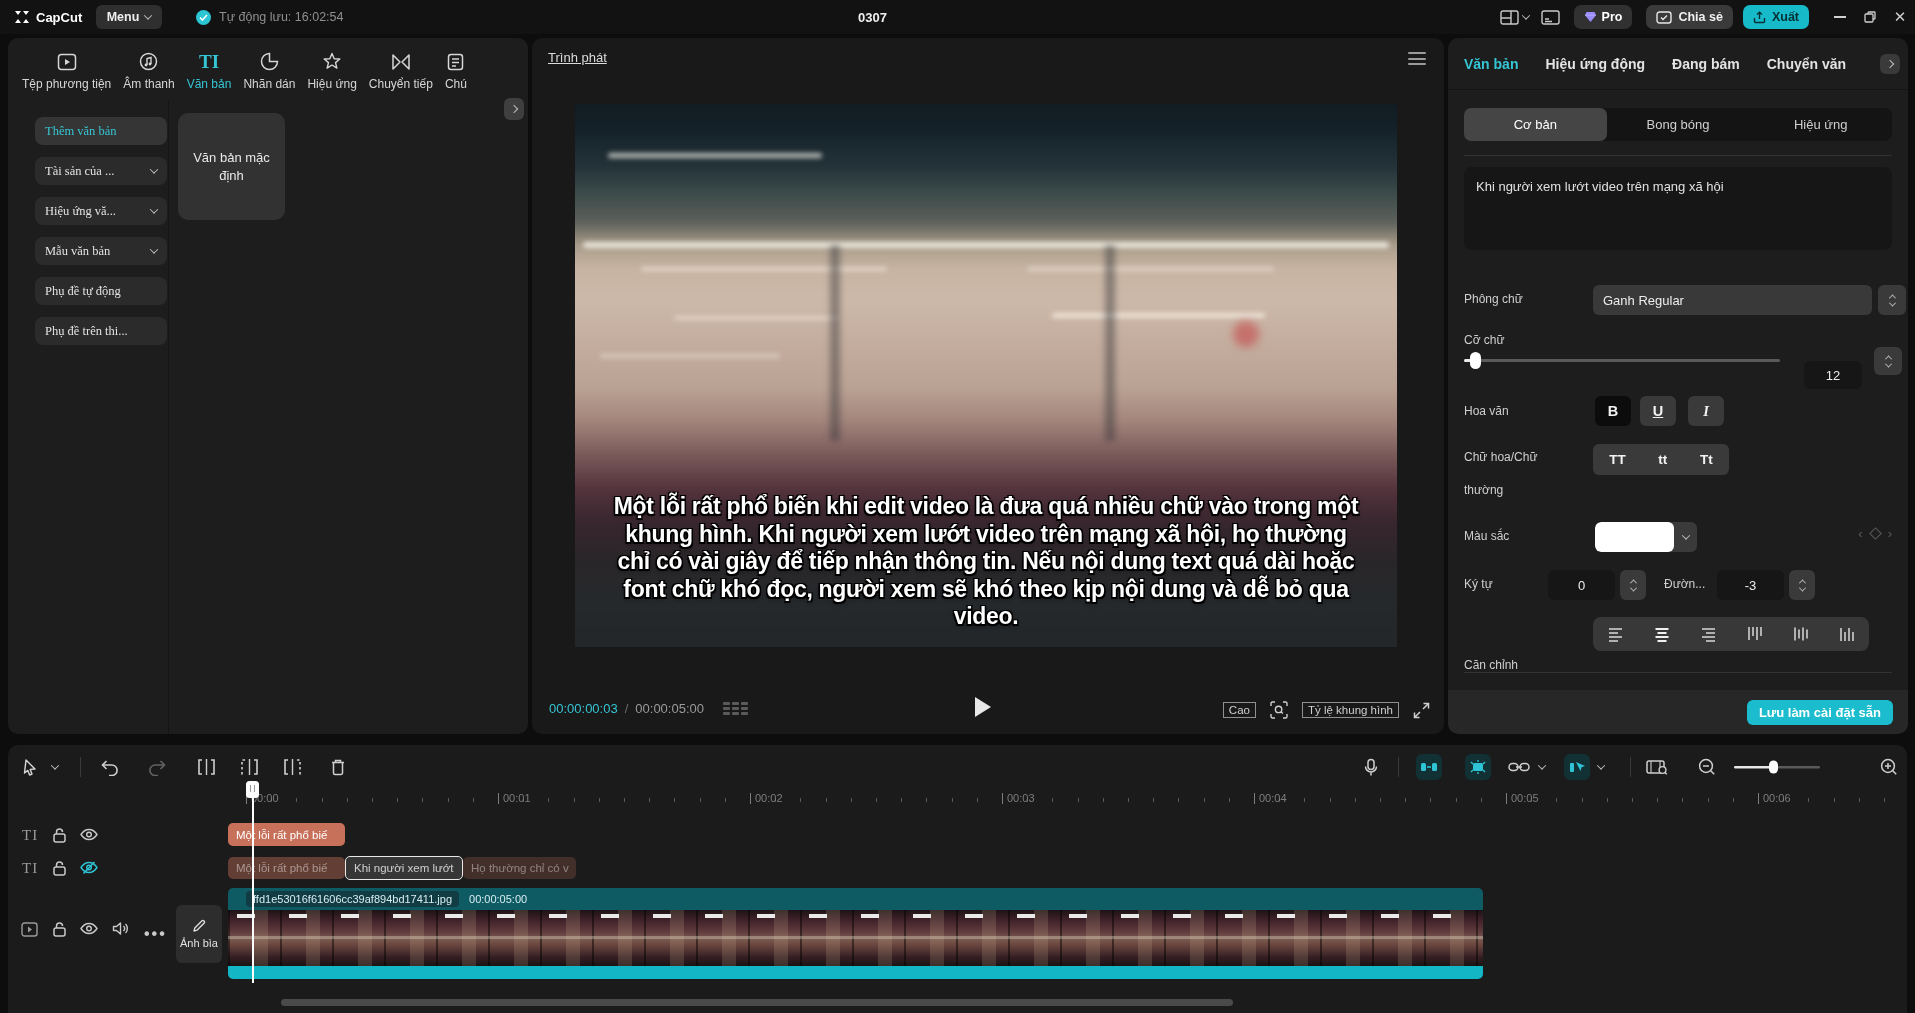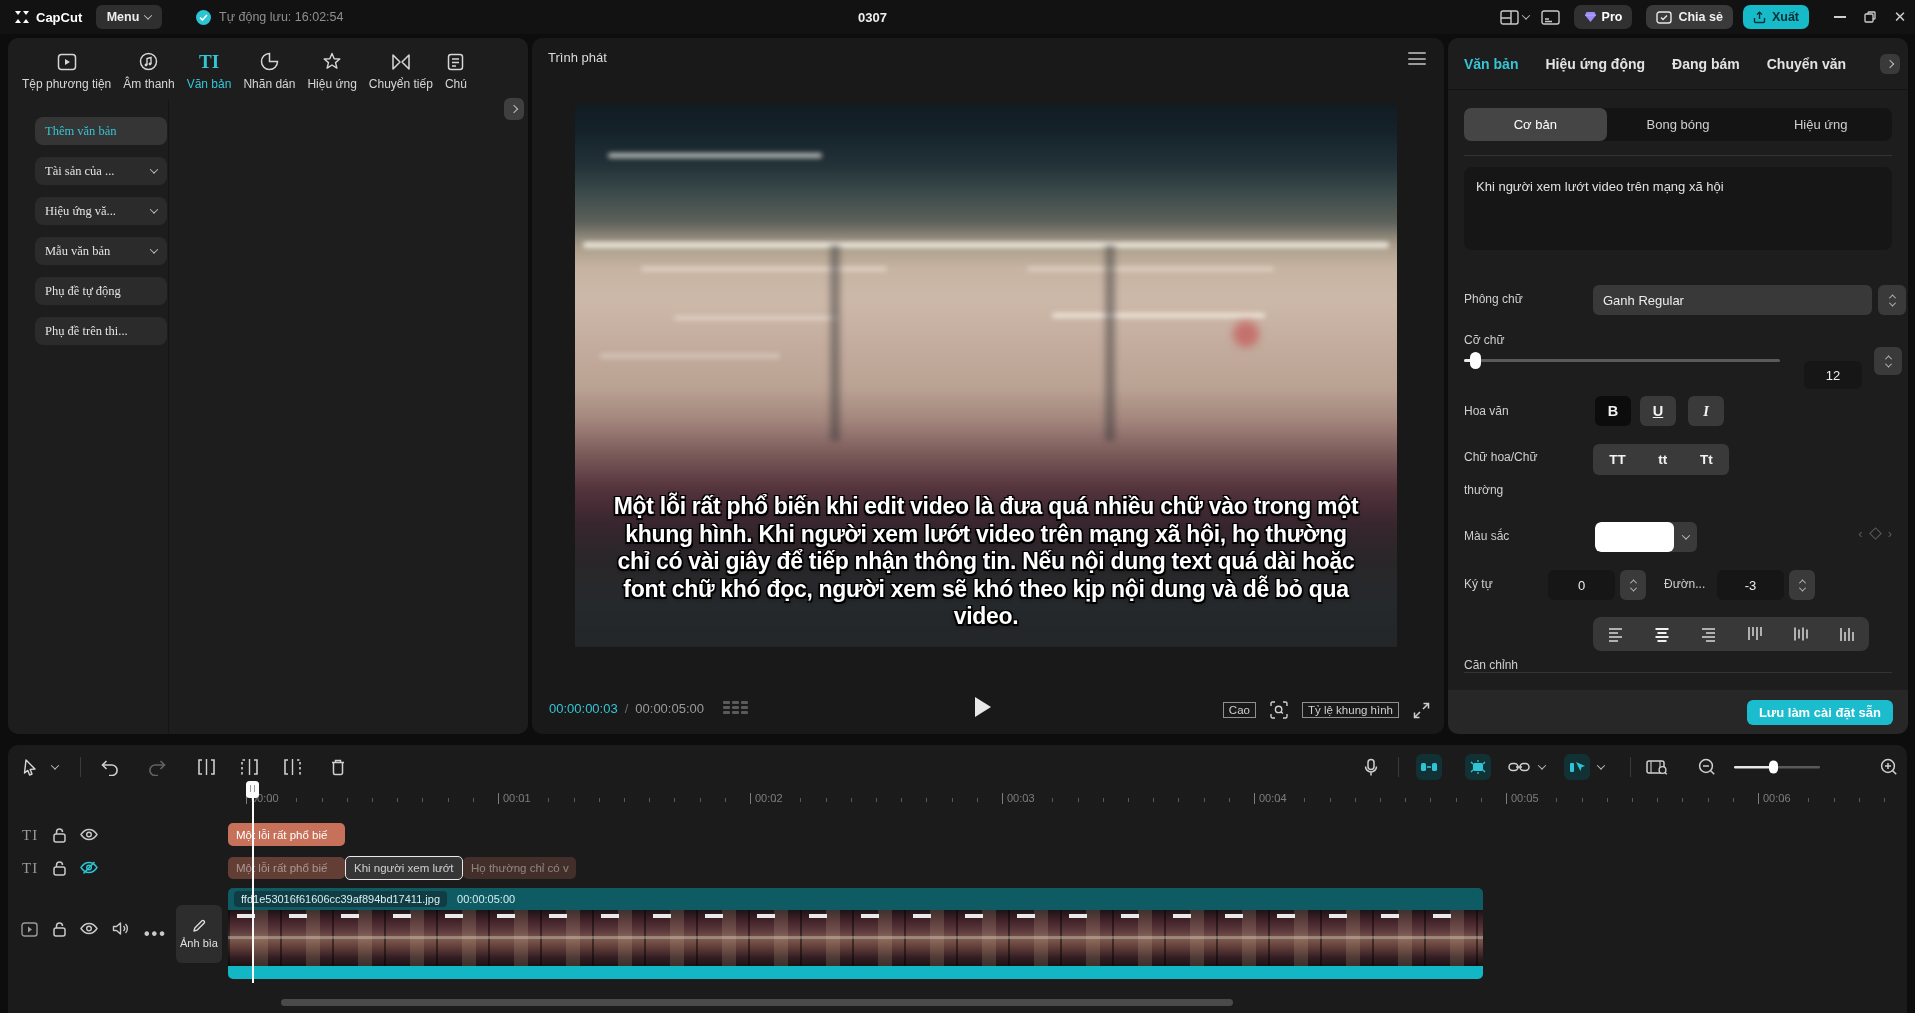--- a/index.html
+++ b/index.html
@@ -41,21 +41,21 @@
   .lp-tab .ticon { height:20px; display:flex; align-items:center; justify-content:center; color:#d6d6d6; }
   .lp-tab.active, .lp-tab.active .ticon { color:#35c5d4; }
   .lp-arrow { position:absolute; right:4px; top:60px; width:20px; height:22px; background:#3f3f3f; border-radius:6px; display:flex; align-items:center; justify-content:center; }
   .lp-side { position:absolute; left:27px; top:79px; width:132px; display:flex; flex-direction:column; gap:12px;font-family:Liberation Serif, serif; }
   .lp-item { height:28px; background:#2b2b2b; border-radius:8px; display:flex; align-items:center; justify-content:space-between; padding:0 10px; font-size:12.5px; color:#e3e3e3; white-space:nowrap; }
   .lp-item.active { background:#353535; color:#35c5d4; }
   .lp-div { position:absolute; left:160px; top:62px; bottom:0; width:1px; background:#151515; }
   .lp-card { position:absolute; left:170px; top:75px; width:107px; height:107px; background:#323232; border-radius:10px; display:flex; align-items:center; justify-content:center; text-align:center; font-size:13px; color:#e8e8e8; padding:8px; line-height:1.35; }
 
   
-  .cp-title { position:absolute; left:16px; top:12px; font-size:13px; color:#dcdcdc; }
+  .cp-title { position:absolute; left:16px; top:12px; font-size:13px; color:#dcdcdc;text-decoration:underline; }
   .cp-burger { position:absolute; right:18px; top:14px; width:18px; display:flex; flex-direction:column; gap:3.5px; }
   .cp-burger div { height:2px; background:#9a9a9a; border-radius:1px; }
   .video { position:absolute; left:43px; top:66px; width:822px; height:543px; background:#0e1216; overflow:hidden; }
   .vgrad { position:absolute; inset:-12px; filter:blur(3px);
     background:linear-gradient(180deg,#10191f 0%,#15222a 7%,#233238 13%,#3c4c4b 18%,#5d615b 23%,#a99c8a 27%,#c7b4a2 31%,#cdb9a9 37%,#c3ac9d 45%,#bba394 52%,#a3857c 58%,#7a5a59 64%,#54333c 70%,#38262e 76%,#2a2629 82%,#26292c 90%,#222629 100%); }
   .streak { position:absolute; background:rgba(255,253,244,.85); filter:blur(2.5px); border-radius:3px; }
   .vband { position:absolute; background:rgba(52,50,56,.45); filter:blur(3px); }
   .vsign { position:absolute; width:26px; height:26px; border-radius:50%; background:rgba(196,62,66,.55); filter:blur(4px); }
   .subtitle { position:absolute; left:4%; right:4%; bottom:16px; text-align:center; font-size:23px; font-weight:bold; color:#fff; letter-spacing:-0.3px; line-height:1.2;
     text-shadow:-1.5px -1.5px 0 #000, 1.5px -1.5px 0 #000, -1.5px 1.5px 0 #000, 1.5px 1.5px 0 #000, 0 2px 4px rgba(0,0,0,.65); }
@@ -107,21 +107,21 @@
   .ruler-ticks { position:absolute; left:217px; right:0; top:8px; height:4px;
     background:repeating-linear-gradient(90deg,#5a5a5a 0 1px,transparent 1px 25.2px); }
   .rlab { position:absolute; top:2px; font-size:11px; color:#7d7d7d; display:flex; gap:4px; align-items:center; }
   .rlab i { display:block; width:1px; height:11px; background:#7d7d7d; }
   .clip { position:absolute; border-radius:5px; font-size:11.5px; display:flex; align-items:center; padding:0 8px; white-space:nowrap; overflow:hidden; }
   .t1 { left:220px; top:78px; width:117px; height:23px; background:#c7705a; color:#fff; }
   .t2a { left:220px; top:112px; width:117px; height:22px; background:rgba(199,112,90,.42); color:rgba(255,255,255,.45); }
   .t2b { left:337px; top:111px; width:118px; height:24px; background:rgba(88,88,88,.45); color:rgba(255,255,255,.75); border:1.5px solid #e8e8e8; }
   .t2c { left:455px; top:112px; width:113px; height:22px; background:rgba(160,95,75,.30); color:rgba(255,255,255,.4); }
   .vclip { position:absolute; left:220px; top:143px; width:1255px; height:91px; border-radius:5px; overflow:hidden; }
-  .vc-label { height:22px; background:#0f5b64; display:flex; align-items:center; gap:10px; padding:0 6px; }
+  .vc-label { height:22px; background:#0f5b64; display:flex; align-items:center; gap:10px; padding:0 18px; }
   .vc-chip { background:#123c43; border-radius:4px; padding:2px 7px; font-size:11px; color:#d7edf0; white-space:nowrap; }
   .vc-dur { font-size:11px; color:#d7edf0; }
   .vc-thumbs { height:56px; position:relative;
     background:linear-gradient(180deg,#1d1316 0%,#402229 18%,#5e3a3c 38%,#7a5a50 52%,#6b463f 62%,#331e22 85%,#1a1214 100%); }
   .vc-thumbs .seams { position:absolute; inset:0;
     background:repeating-linear-gradient(90deg,rgba(0,0,0,.45) 0 2px,transparent 2px 26px,rgba(210,185,150,.18) 26px 40px,transparent 40px 52px); }
   .vc-thumbs .dashes { position:absolute; left:0; top:4px; height:4px; width:100%;
     background:repeating-linear-gradient(90deg,transparent 0 9px,#e9e9e9 9px 27px,transparent 27px 52px); }
   .vc-thumbs .shine { position:absolute; left:0; top:46%; height:3px; width:100%; background:rgba(235,225,205,.35); }
   .vc-teal { height:13px; background:#13b6c5; }
@@ -290,20 +290,21 @@
           <span>Mẫu văn bản</span>
           <span class="cv cv-d"></span>
         </div>
       <div class="lp-item">
           <span>Phụ đề tự động</span>
         </div>
       <div class="lp-item">
           <span>Phụ đề trên thi...</span>
         </div>
     </div>
+    <div class="lp-card">Văn bản mặc định</div>
   </div>
 
   <div class="center-panel">
     <div class="cp-title">Trình phát</div>
     <div class="cp-burger">
         <div></div>
         <div></div>
         <div></div>
       </div>
 
@@ -316,21 +317,21 @@
       <div class="streak" style="left:12%;top:39%;width:20%;height:4px;opacity:.5"></div>
       <div class="streak" style="left:58%;top:38.5%;width:26%;height:5px;opacity:.75"></div>
       <div class="streak" style="left:3%;top:46%;width:22%;height:4px;opacity:.45"></div>
       <div class="vband" style="left:31%;top:26%;width:10px;height:36%"></div>
       <div class="vband" style="left:64.5%;top:26%;width:10px;height:36%"></div>
       <div class="vsign" style="left:80%;top:40%"></div>
       <div class="subtitle">Một lỗi rất phổ biến khi edit video là đưa quá nhiều chữ vào trong một khung hình. Khi người xem lướt video trên mạng xã hội, họ thường chỉ có vài giây để tiếp nhận thông tin. Nếu nội dung text quá dài hoặc font chữ khó đọc, người xem sẽ khó theo kịp nội dung và dễ bỏ qua video.</div>
     </div>
 
     <div class="cp-controls">
-      <div style="position:absolute;left:17px;top:11px;display:flex;align-items:flex-start;gap:7px">
+      <div style="position:absolute;left:17px;top:11px;display:flex;align-items:center;gap:7px">
         <span class="time-cur">00:00:00:03</span>
         <span class="time-sep">/</span>
         <span class="time-dur">00:00:05:00</span>
         <span class="grid-ic">
           <div>
               <i></i>
               <i></i>
               <i></i>
             </div>
             <div>

